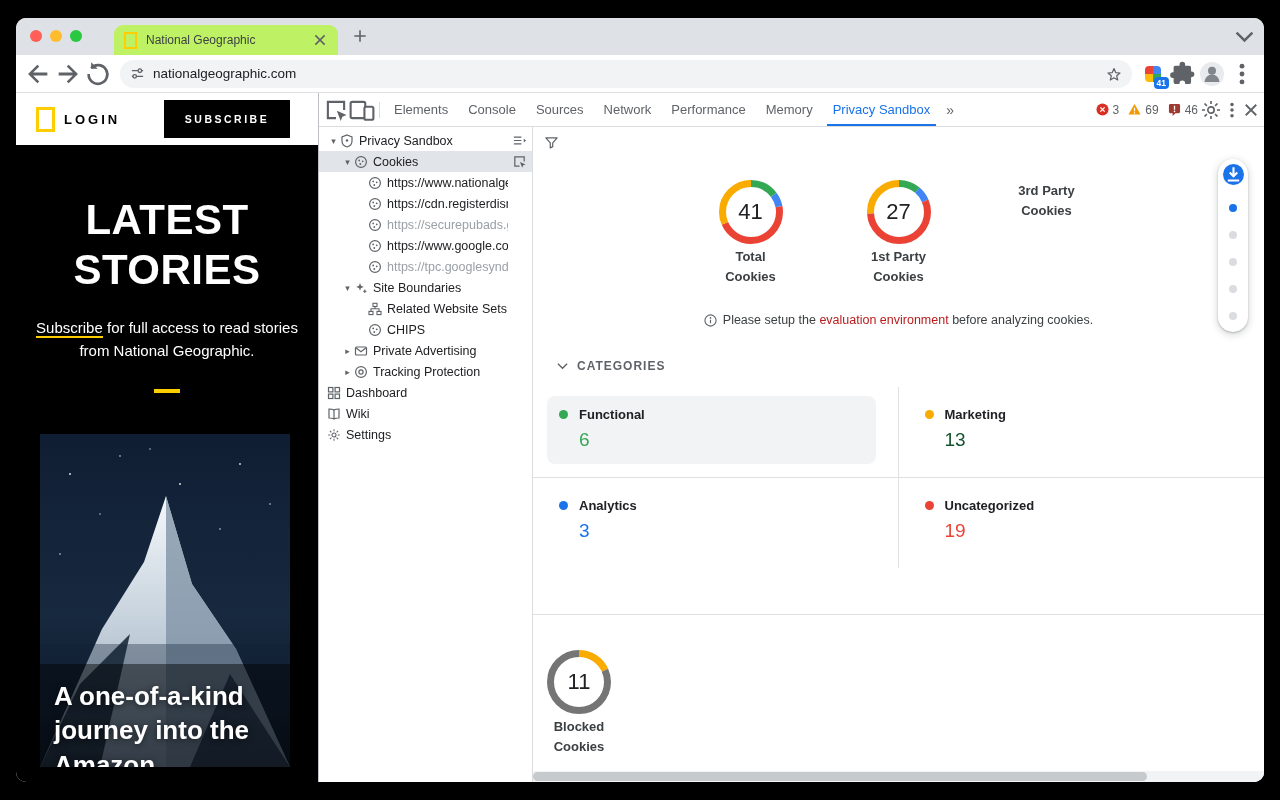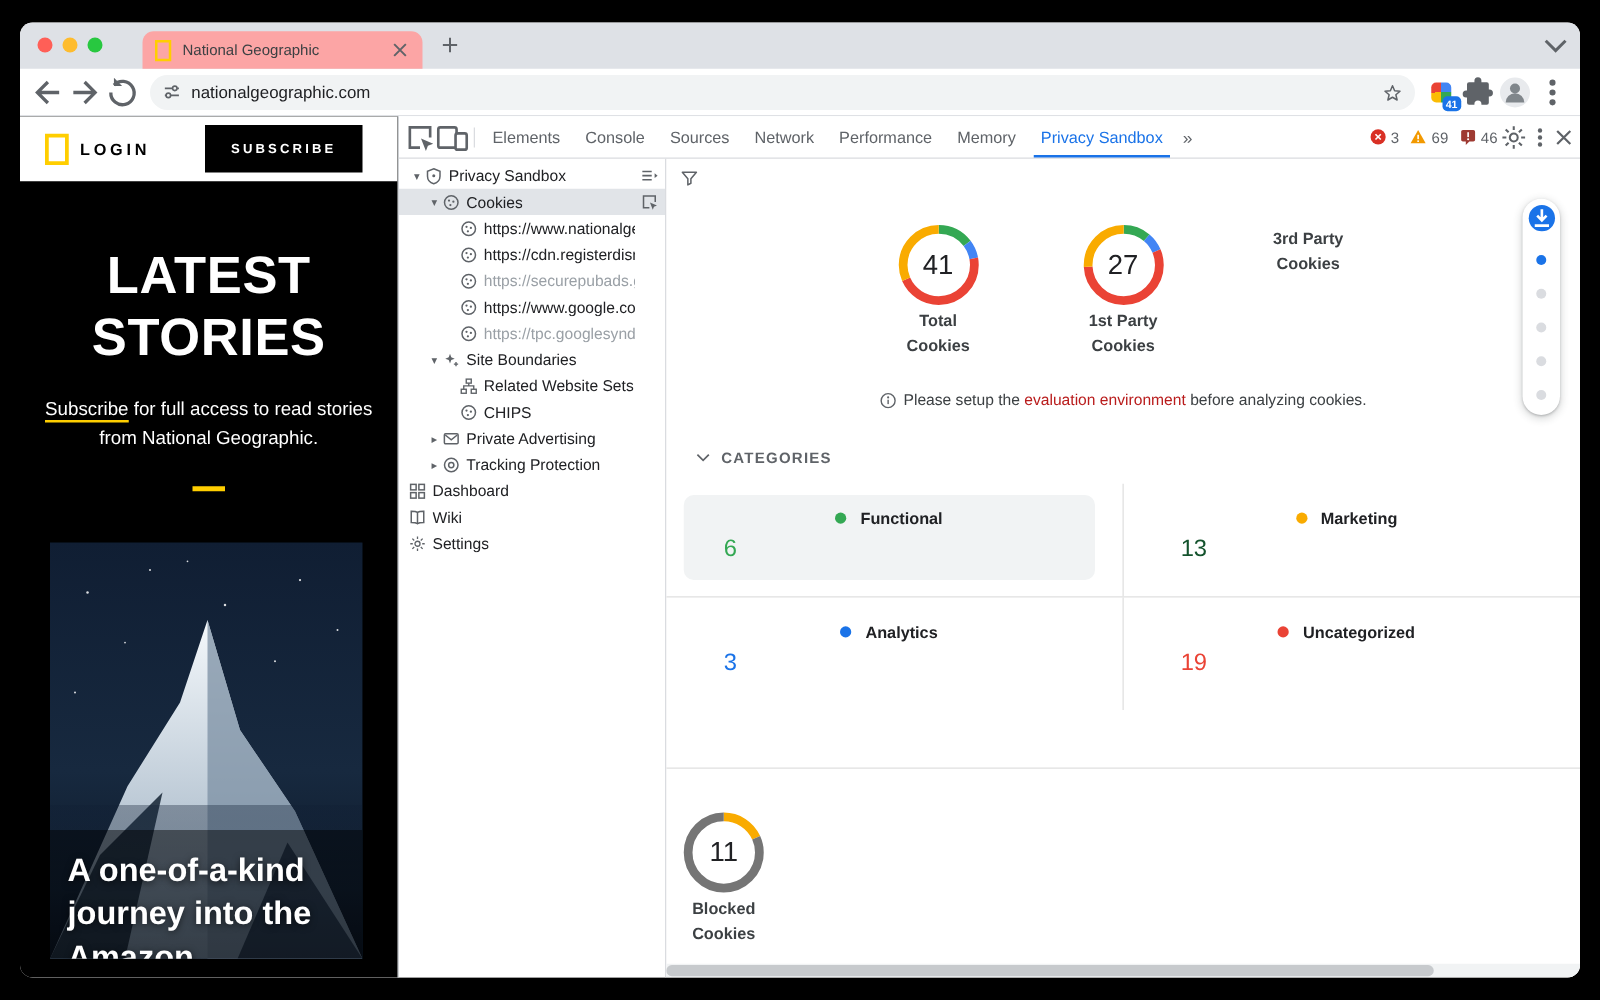--- a/index.html
+++ b/index.html
@@ -4,21 +4,21 @@
 <style>
   html,body{margin:0;padding:0;width:1280px;height:800px;overflow:hidden;background:#000;
     font-family:"Liberation Sans",sans-serif;-webkit-font-smoothing:antialiased;}
   .window{position:absolute;left:16px;top:18px;width:1248px;height:764px;border-radius:10px;
     overflow:hidden;background:#fff;}
   
   .tabstrip{position:relative;height:37px;background:#dee1e6;}
   .lights{position:absolute;left:14px;top:12px;display:flex;gap:8px;}
   .light{width:12px;height:12px;border-radius:50%;}
   .light.r{background:#ff5f57}.light.y{background:#febc2e}.light.g{background:#28c840}
-  .tab{position:absolute;left:98px;top:7px;height:30px;width:224px;background:#fca5a5;
+  .tab{position:absolute;left:98px;top:7px;height:30px;width:224px;background:#bef264;
     border-radius:9px 9px 0 0;display:flex;align-items:center;padding:0 10px;box-sizing:border-box;}
   .favicon{width:9px;height:13px;border:2.5px solid #ffce00;margin-right:9px;flex:none;}
   .tab-title{font-size:12px;color:#3c4043;white-space:nowrap;overflow:hidden;flex:1;}
   .tab-close{width:16px;height:16px;color:#5f6368;flex:none;}
   .newtab{position:absolute;left:336px;top:10px;width:16px;height:16px;color:#5f6368;}
   .strip-chev{position:absolute;right:10px;top:9px;width:19px;height:19px;border-radius:50%;
     display:flex;align-items:center;justify-content:center;color:#5f6368;}
   
   .toolbar{height:38px;background:#fff;display:flex;align-items:center;padding:0 8px;gap:2px;
     border-bottom:1px solid #dfe1e5;box-sizing:border-box;}
@@ -99,21 +99,21 @@
   .cat-header{margin:32px 0 0 24px;display:flex;align-items:center;gap:9px;font-size:12px;
     font-weight:700;letter-spacing:1px;color:#5f6368;}
   .cat-header .ic{width:11px;height:8px;color:#5f6368;}
   .cat-grid{margin-top:14px;}
   .cat-row{display:flex;}
   .cat-row.first{border-bottom:1px solid #e0e0e0;}
   .cat-cell{width:50%;box-sizing:border-box;padding:9px 22px 13px 14px;}
   .cat-cell.colfirst{border-right:1px solid #e0e0e0;}
   .cat-inner{border-radius:8px;padding:11px 12px 13px;}
   .cat-inner.hl{background:#f1f3f4;}
-  .cat-name-row{display:flex;align-items:center;gap:11px;justify-content:center;}
+  .cat-name-row{display:flex;align-items:center;gap:11px;}
   .cat-dot{width:9px;height:9px;border-radius:50%;flex:none;}
   .cat-name{font-size:13px;font-weight:700;color:#202124;}
   .cat-count{margin:7px 0 0 20px;font-size:19px;}
   .section-hr{border:0;border-top:1px solid #e0e0e0;margin:46px 0 0;}
   .blocked{text-align:center;margin-top:34px;}
   .hscroll{position:absolute;left:0;right:0;bottom:0;height:11px;background:#f1f3f4;}
   .hthumb{position:absolute;left:0;top:1px;bottom:1px;width:84%;background:#c7cacd;border-radius:5px;}
   .ic svg,.tb-btn svg,.dt-ico svg,.ticon svg,.trail svg,.tab-close svg,.newtab svg,.strip-chev svg,
   .funnel svg,.avatar svg{width:100%;height:100%;display:block;}
   .flip{transform:scaleX(-1);}

